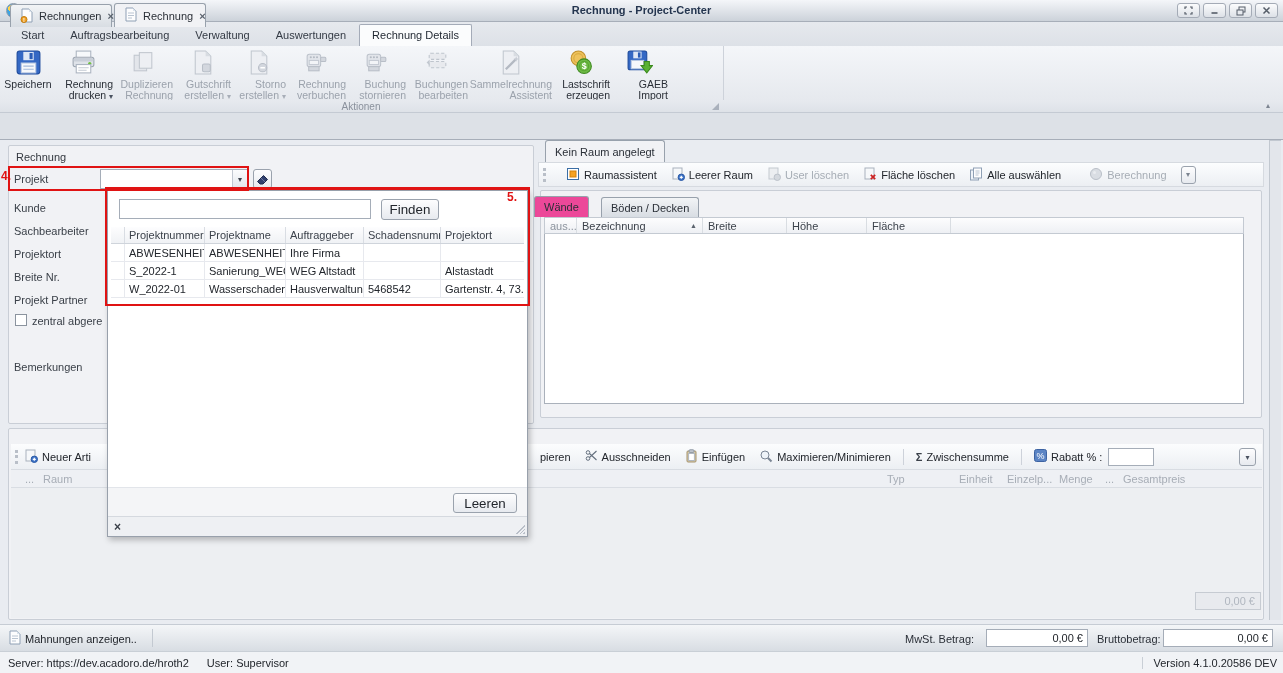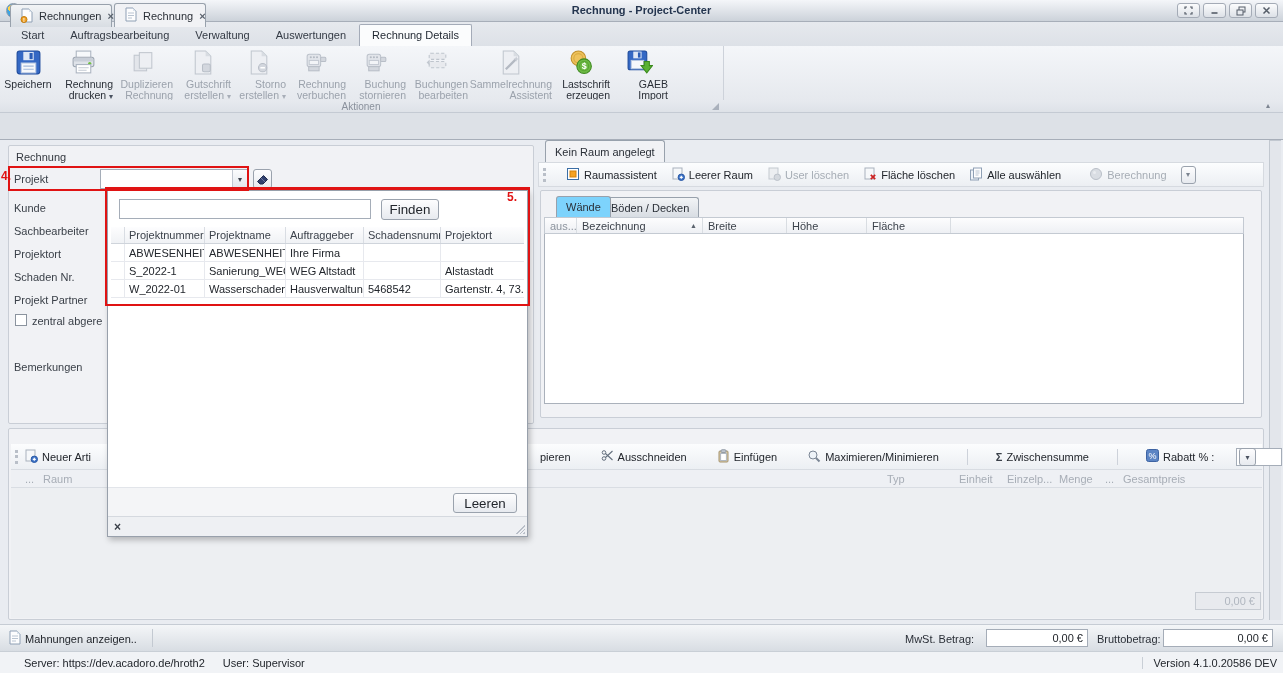--- a/index.html
+++ b/index.html
@@ -328,21 +328,21 @@
     <span>
       <svg width="13" height="13" viewBox="0 0 13 13">
           <path d="M1.5 9.5l6-6 4 4-4.5 4.5h-3z" fill="#31406e" stroke="#1f2c4e"></path>
           <path d="M5 6l4 4" stroke="#6d7ba3"></path>
         </svg>
     </span>
   </div>
   <span class="flabel" style="top:202px">Kunde</span>
   <span class="flabel" style="top:225px">Sachbearbeiter</span>
   <span class="flabel" style="top:248px">Projektort</span>
-  <span class="flabel" style="top:271px">Schaden Nr.</span>
+  <span class="flabel" style="top:271px">Breite Nr.</span>
   <span class="flabel" style="top:294px">Projekt Partner</span>
   <span class="abs chk" style="left:15px;top:314px"></span>
   <span class="flabel" style="left:32px;top:315px;width:73px;overflow:hidden">zentral abgere</span>
   <span class="flabel" style="top:361px">Bemerkungen</span>
 
   <div class="abs popup">
     <input class="txt abs" style="left: 11px; top: 8px; width: 252px;" value="">
     <button class="btn abs" style="left:273px;top:8px;width:58px;height:21px">Finden</button>
 
     <div class="p-table">
@@ -440,21 +440,21 @@
     <span class="titem dis" style="margin-left:14px">
       <span><svg width="14" height="14" viewBox="0 0 14 14">
             <circle cx="7" cy="7" r="5.5" fill="#d9dde3" stroke="#b9bfc8"></circle>
             <circle cx="5.5" cy="5.5" r="1.5" fill="#e9ecf0"></circle>
           </svg></span>
       <span>Berechnung</span>
     </span>
     <span class="btn" style="width:15px;height:18px;font-size:8px;color:#7d8591">▾</span>
   </div>
   <div class="abs groupbox" style="left:540px;top:190px;width:722px;height:228px"></div>
-  <div class="abs dtab active" style="left:556px;top:196px;height:21px;background:#7dd3fc">
+  <div class="abs dtab active" style="left:534px;top:196px;height:21px;background:#ec4899">
     <span>Wände</span>
   </div>
   <div class="abs dtab" style="left:601px;top:197px;height:20px">
     <span>Böden / Decken</span>
   </div>
   <div class="abs ghead" style="left:544px;top:217px;width:700px;height:17px">
     <div class="gcell" style="width:32px;color:#8d949e">aus...</div>
     <div class="gcell" style="width:126px;justify-content:space-between">
       <span>Bezeichnung</span>
       <span style="font-size:7px;color:#5a626d">▲</span>
@@ -472,21 +472,21 @@
     <div class="tbar" style="position:absolute;left:2px;top:15px;width:1251px;height:26px;border-bottom:1px solid #d8dce2">
       <span class="handle"></span>
       <span class="titem">
         <span><svg width="14" height="14" viewBox="0 0 14 14">
               <rect x="2" y="1" width="9" height="11" fill="#f6f8fa" stroke="#a9b2bd"></rect>
               <circle cx="10.3" cy="10.3" r="3.2" fill="#3f74c8" stroke="#2b5aa6"></circle>
               <path d="M10.3 8.8v3M8.8 10.3h3" stroke="#fff" stroke-width="1.2"></path>
             </svg></span>
         <span>Neuer Arti</span>
       </span>
-      <div style="position:absolute;left:529px;top:0;height:100%;display:flex;align-items:center;gap:22px">
+      <div style="position:absolute;left:529px;top:0;height:100%;display:flex;align-items:center;gap:6px">
         <span class="titem">
           <span>pieren</span>
         </span>
         <span class="titem" style="margin-left:8px">
           <span><svg width="13" height="13" viewBox="0 0 13 13">
                 <circle cx="3" cy="3.5" r="1.8" fill="none" stroke="#64707e"></circle>
                 <circle cx="3" cy="9.5" r="1.8" fill="none" stroke="#64707e"></circle>
                 <path d="M4.5 4.5L11.5 11M4.5 8.5L11.5 2" stroke="#64707e" stroke-width="1.1"></path>
               </svg></span>
           <span>Ausschneiden</span>
@@ -548,18 +548,18 @@
       <span>Mahnungen anzeigen..</span>
     </span>
     <span class="abs" style="left:152px;top:4px;width:1px;height:18px;background:#c3c9d1"></span>
     <span class="abs" style="left:905px;top:8px;color:#2a2f37">MwSt. Betrag:</span>
     <input class="txt abs" style="left: 986px; top: 4px; width: 102px; height: 18px; text-align: right;" value="0,00 €">
     <span class="abs" style="left:1097px;top:8px;color:#2a2f37">Bruttobetrag:</span>
     <input class="txt abs" style="left: 1163px; top: 4px; width: 110px; height: 18px; text-align: right;" value="0,00 €">
   </div>
 
   <div class="abs statusbar">
-    <span style="margin-left:24px">Server: https://dev.acadoro.de/hroth2</span>
+    <span style="margin-left:8px">Server: https://dev.acadoro.de/hroth2</span>
     <span style="margin-left:18px">User: Supervisor</span>
     <span style="margin-left:auto;margin-right:6px;border-left:1px solid #c9cfd6;padding-left:10px">Version 4.1.0.20586 DEV</span>
   </div>
 
 </div>
 
 </body></html>

